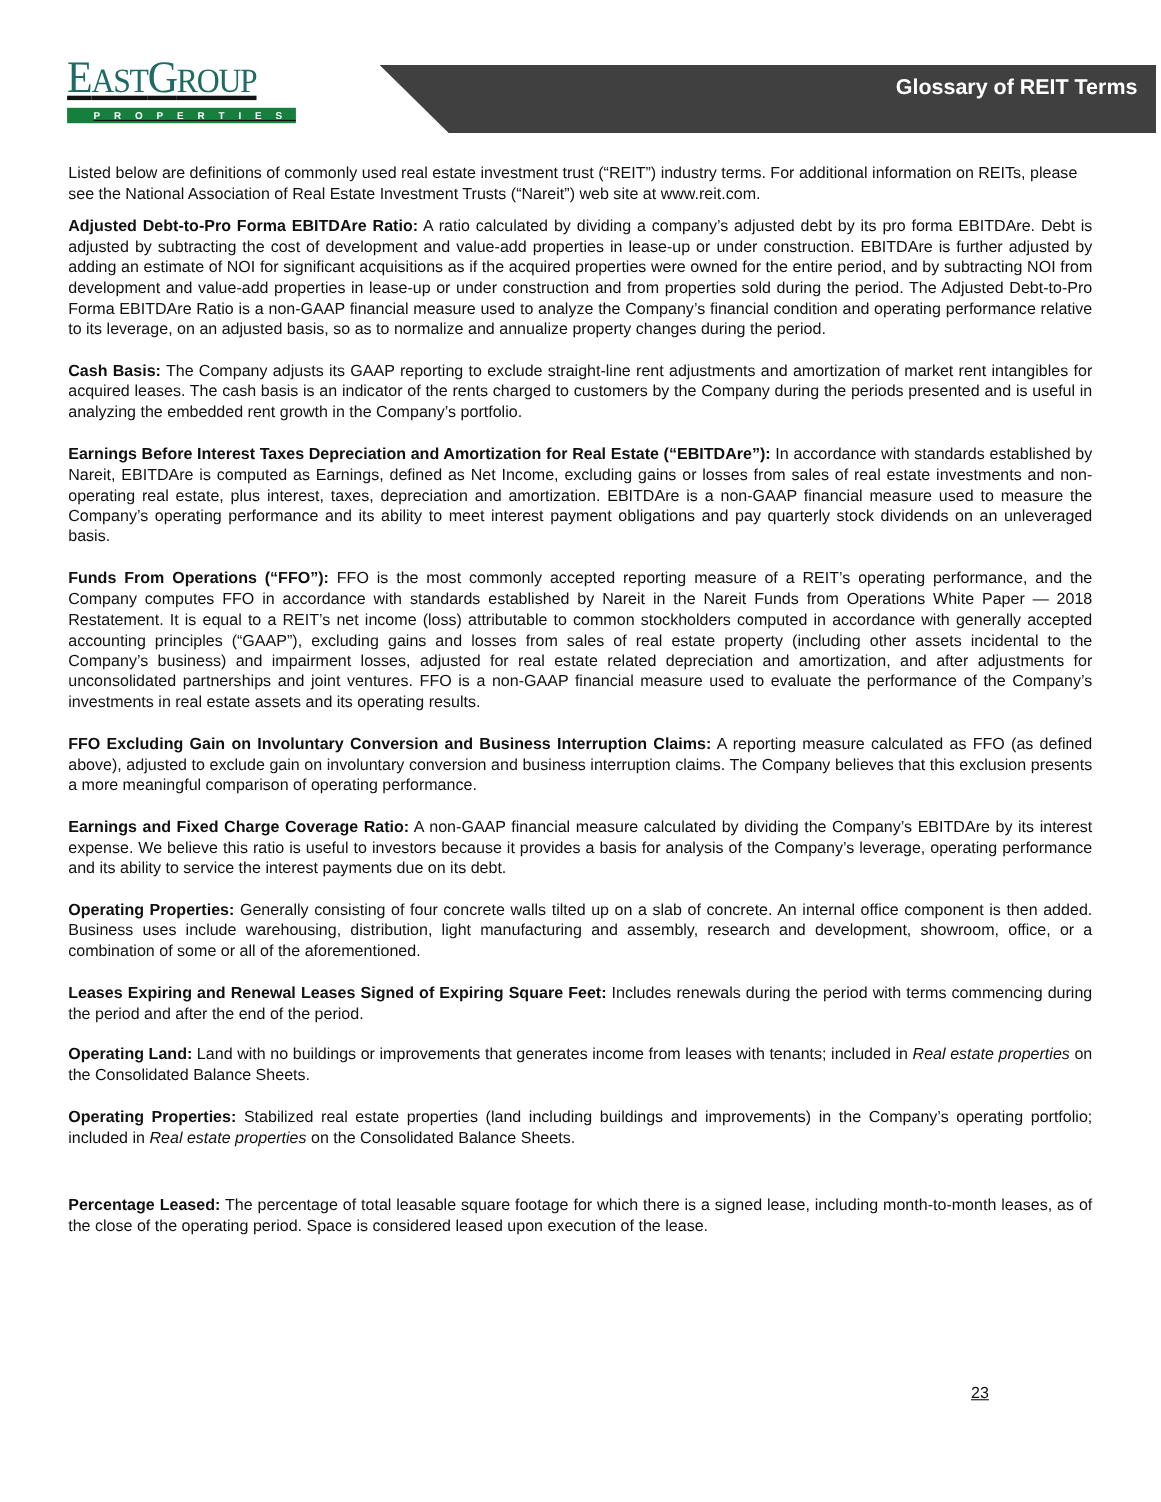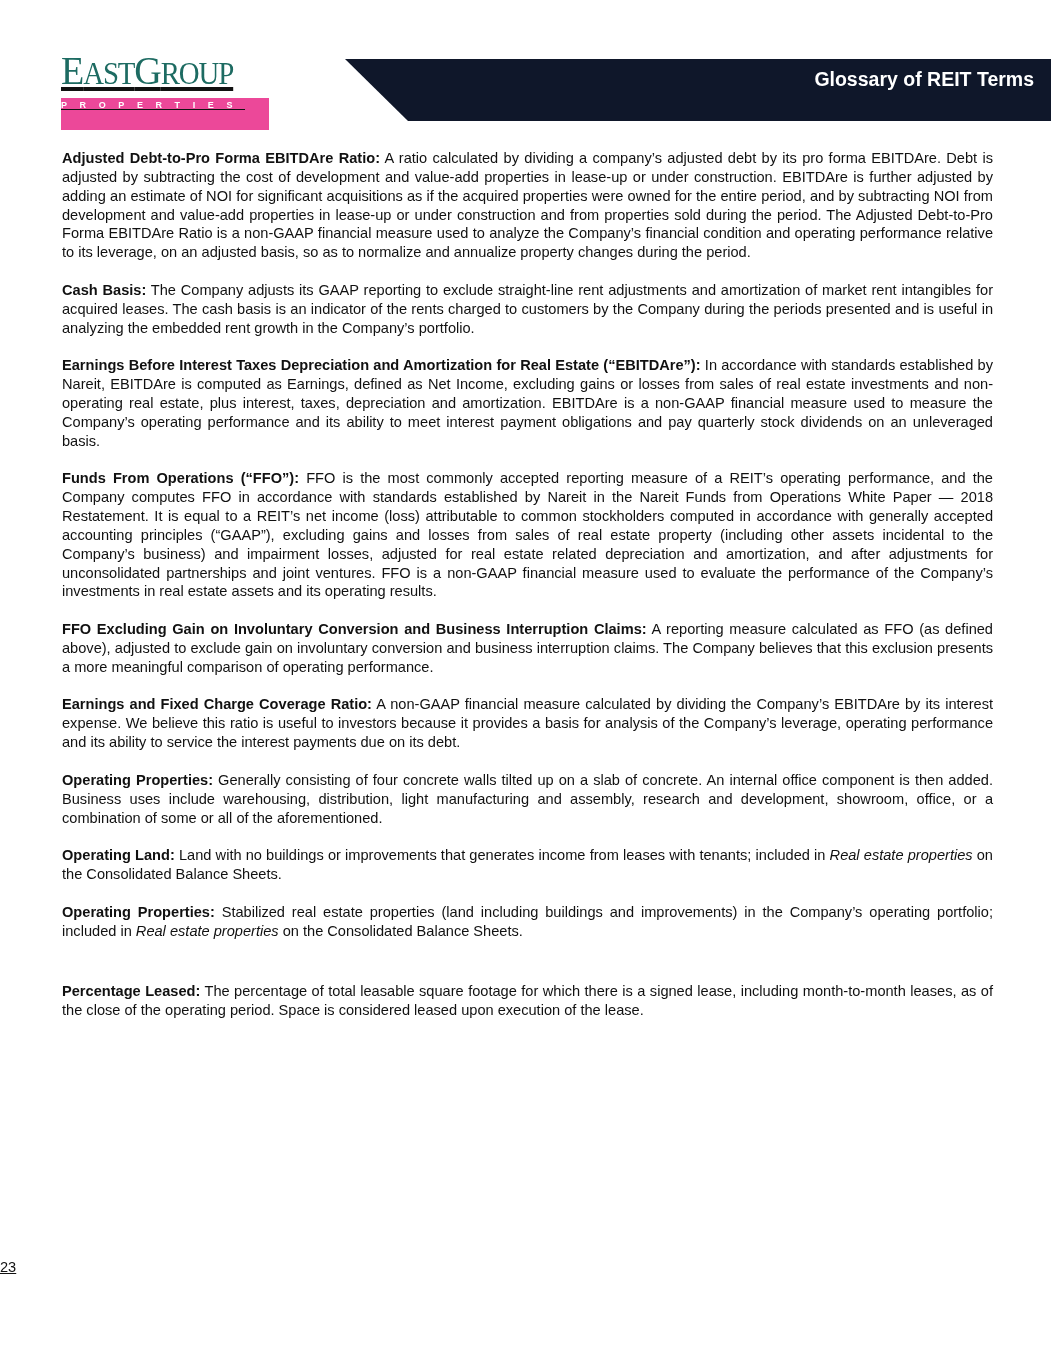--- a/index.html
+++ b/index.html
@@ -29,38 +29,38 @@
       line-height: 40px;
       letter-spacing: -1.2px;
       white-space: nowrap;
       transform: scaleX(0.93);
       transform-origin: left top;
     }
     .logo-word .big { font-size: 41px; }
     .logo-word .small { font-size: 31px; }
     .logo-bar {
       margin-top: 4px;
-      height: 32px;
-      background: #ec4899;
+      height: 14px;
+      background: #15803d;
       color: #ffffff;
       font-size: 9px;
       font-weight: bold;
       line-height: 14px;
       letter-spacing: 12.6px;
-      padding-left: 0;
+      padding-left: 24px;
       white-space: nowrap;
       overflow: hidden;
     }
     .banner {
       position: absolute;
       left: 345px;
       top: 59px;
       width: 706px;
       height: 62px;
-      background: #0f172a;
+      background: #404040;
       clip-path: polygon(0 0, 100% 0, 100% 100%, 63px 100%);
     }
     .banner-title {
       position: absolute;
       right: 17px;
       top: 9px;
       color: #ffffff;
       font-size: 19.5px;
       font-weight: bold;
       white-space: nowrap;
@@ -85,55 +85,57 @@
       margin-bottom: 42px;
     }
     .term {
       font-weight: bold;
     }
     .page-number {
       position: absolute;
       left: 0;
       width: 899px;
       top: 1259px;
-      text-align: left;
+      text-align: right;
       font-size: 14.6px;
       text-decoration: underline;
     }
   </style>
 </head>
 <body>
 
 <div class="logo">
   <div class="logo-word"><span class="big">E</span><span class="small">AST</span><span class="big">G</span><span class="small">ROUP</span></div>
   <div class="logo-bar">PROPERTIES</div>
 </div>
 
 <div class="banner">
   <div class="banner-title">Glossary of REIT Terms</div>
 </div>
 
 <div class="content">
+  <p class="intro">Listed below are definitions of commonly used real estate investment trust (“REIT”) industry terms.  For additional information on REITs, please see the National Association of Real Estate Investment Trusts (“Nareit”) web site at www.reit.com.</p>
 
   <p><span class="term">Adjusted Debt-to-Pro Forma EBITDAre Ratio:</span><span>  A ratio calculated by dividing a company’s adjusted debt by its pro forma EBITDAre.  Debt is adjusted by subtracting the cost of development and value-add properties in lease-up or under construction. EBITDAre is further adjusted by adding an estimate of NOI for significant acquisitions as if the acquired properties were owned for the entire period, and by subtracting NOI from development and value-add properties in lease-up or under construction and from properties sold during the period.  The Adjusted Debt-to-Pro Forma EBITDAre Ratio is a non-GAAP financial measure used to analyze the Company’s financial condition and operating performance relative to its leverage, on an adjusted basis, so as to normalize and annualize property changes during the period.</span></p>
 
   <p><span class="term">Cash Basis:</span><span>  The Company adjusts its GAAP reporting to exclude straight-line rent adjustments and amortization of market rent intangibles for acquired leases.  The cash basis is an indicator of the rents charged to customers by the Company during the periods presented and is useful in analyzing the embedded rent growth in the Company’s portfolio.</span></p>
 
 
 
   <p><span class="term">Earnings Before Interest Taxes Depreciation and Amortization for Real Estate (“EBITDAre”):</span><span>  In accordance with standards established by Nareit, EBITDAre is computed as Earnings, defined as Net Income, excluding gains or losses from sales of real estate investments and non-operating real estate, plus interest, taxes, depreciation and amortization.  EBITDAre is a non-GAAP financial measure used to measure the Company’s operating performance and its ability to meet interest payment obligations and pay quarterly stock dividends on an unleveraged basis.</span></p>
 
   <p><span class="term">Funds From Operations (“FFO”):</span><span>  FFO is the most commonly accepted reporting measure of a REIT’s operating performance, and the Company computes FFO in accordance with standards established by Nareit in the Nareit Funds from Operations White Paper — 2018 Restatement.  It is equal to a REIT’s net income (loss) attributable to common stockholders computed in accordance with generally accepted accounting principles (“GAAP”), excluding gains and losses from sales of real estate property (including other assets incidental to the Company’s business) and impairment losses, adjusted for real estate related depreciation and amortization, and after adjustments for unconsolidated partnerships and joint ventures.  FFO is a non-GAAP financial measure used to evaluate the performance of the Company’s investments in real estate assets and its operating results.</span></p>
 
   <p><span class="term">FFO Excluding Gain on Involuntary Conversion and Business Interruption Claims:</span><span>  A reporting measure calculated as FFO (as defined above), adjusted to exclude gain on involuntary conversion and business interruption claims. The Company believes that this exclusion presents a more meaningful comparison of operating performance.</span></p>
 
   <p><span class="term">Earnings and Fixed Charge Coverage Ratio:</span><span>  A non-GAAP financial measure calculated by dividing the Company’s EBITDAre by its interest expense. We believe this ratio is useful to investors because it provides a basis for analysis of the Company’s leverage, operating performance and its ability to service the interest payments due on its debt.</span></p>
 
   <p><span class="term">Operating Properties:</span><span>  Generally consisting of four concrete walls tilted up on a slab of concrete.  An internal office component is then added.  Business uses include warehousing, distribution, light manufacturing and assembly, research and development, showroom, office, or a combination of some or all of the aforementioned.</span></p>
 
+  <p><span class="term">Leases Expiring and Renewal Leases Signed of Expiring Square Feet:</span><span>  Includes renewals during the period with terms commencing during the period and after the end of the period.</span></p>
 
   <p><span class="term">Operating Land:</span><span>  Land with no buildings or improvements that generates income from leases with tenants; included in </span><em>Real estate properties</em><span> on the Consolidated Balance Sheets.</span></p>
 
   <p class="gap-extra"><span class="term">Operating Properties:</span><span>  Stabilized real estate properties (land including buildings and improvements) in the Company’s operating portfolio; included in </span><em>Real estate properties</em><span> on the Consolidated Balance Sheets.</span></p>
 
   <p><span class="term">Percentage Leased:</span><span>  The percentage of total leasable square footage for which there is a signed lease, including month-to-month leases, as of the close of the operating period.  Space is considered leased upon execution of the lease.</span></p>
 </div>
 
 <div class="page-number">23</div>
 

